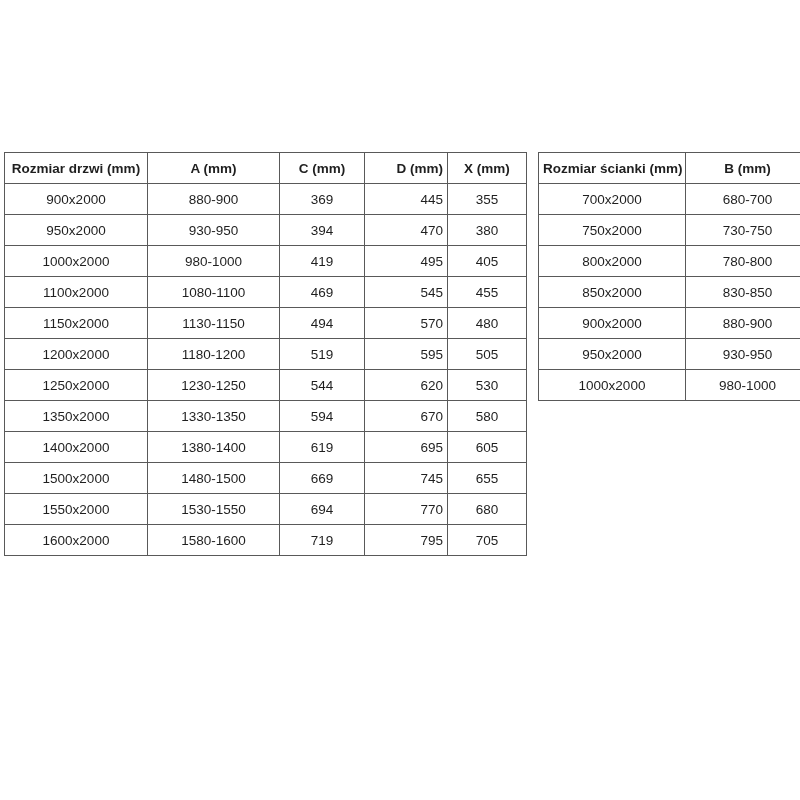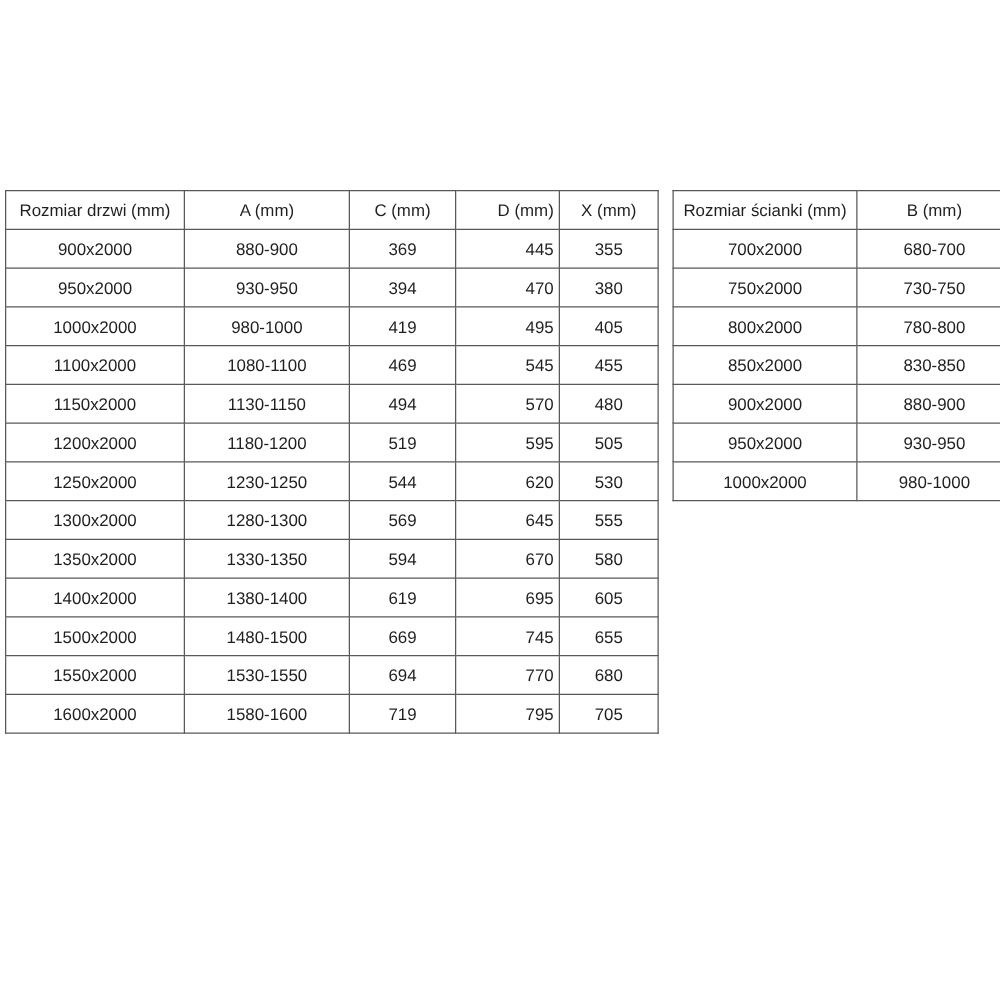--- a/index.html
+++ b/index.html
@@ -28,21 +28,21 @@
     text-align: center;
     vertical-align: middle;
     height: 30px;
     padding: 0 4px;
     color: #1f1f1f;
     font-size: 13.5px;
     white-space: nowrap;
     overflow: hidden;
   }
   table.spec th {
-    font-weight: normal;
+    font-weight: bold;
     font-size: 13.5px;
   }
   #left-table { left: 4px; top: 152px; width: 477px; }
   #left-table th:nth-child(1), #left-table td:nth-child(1) { width: 134px; }
   #left-table th:nth-child(2), #left-table td:nth-child(2) { width: 123px; }
   #left-table th:nth-child(3), #left-table td:nth-child(3) { width: 76px; }
   #left-table th:nth-child(4), #left-table td:nth-child(4) { width: 74px; text-align: right; }
   #left-table th:nth-child(5), #left-table td:nth-child(5) { width: 70px; }
 
   #right-table { left: 538px; top: 152px; width: 253px; }
@@ -105,27 +105,20 @@
           <td>519</td>
           <td>595</td>
           <td>505</td>
         </tr>
         <tr>
           <td>1250x2000</td>
           <td>1230-1250</td>
           <td>544</td>
           <td>620</td>
           <td>530</td>
-        </tr>
-        <tr>
-          <td>1300x2000</td>
-          <td>1280-1300</td>
-          <td>569</td>
-          <td>645</td>
-          <td>555</td>
         </tr>
         <tr>
           <td>1350x2000</td>
           <td>1330-1350</td>
           <td>594</td>
           <td>670</td>
           <td>580</td>
         </tr>
         <tr>
           <td>1400x2000</td>

